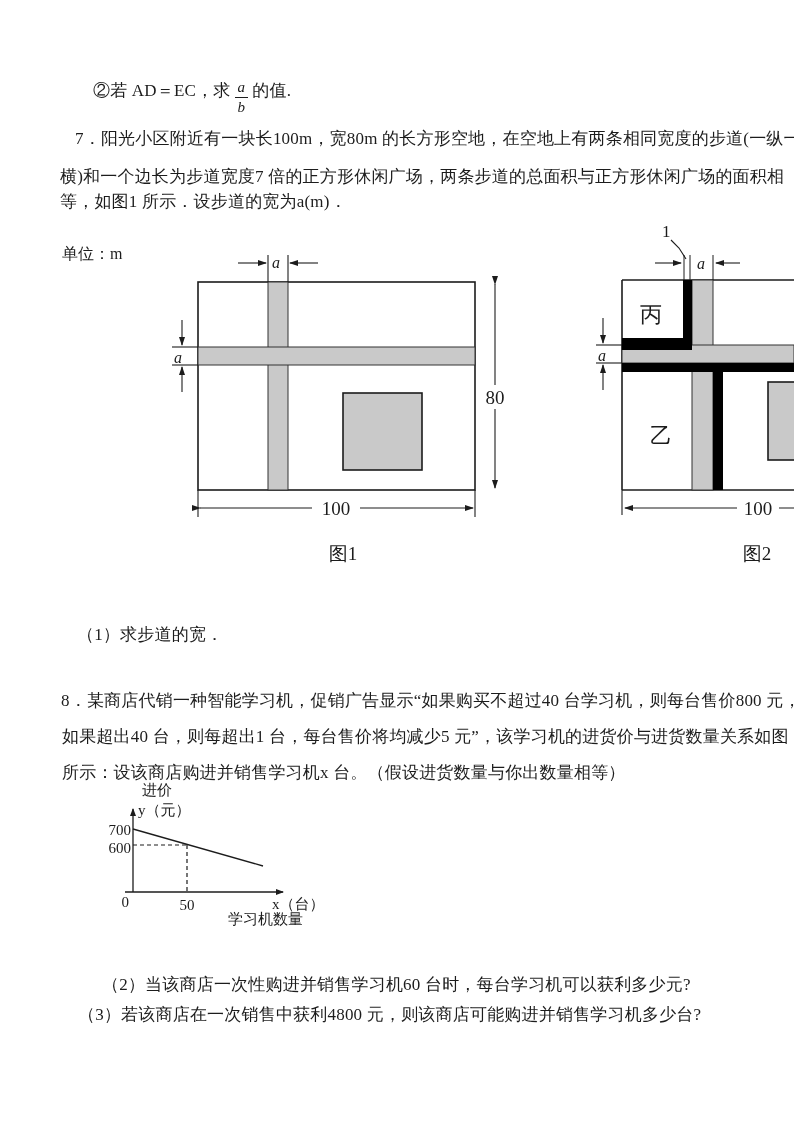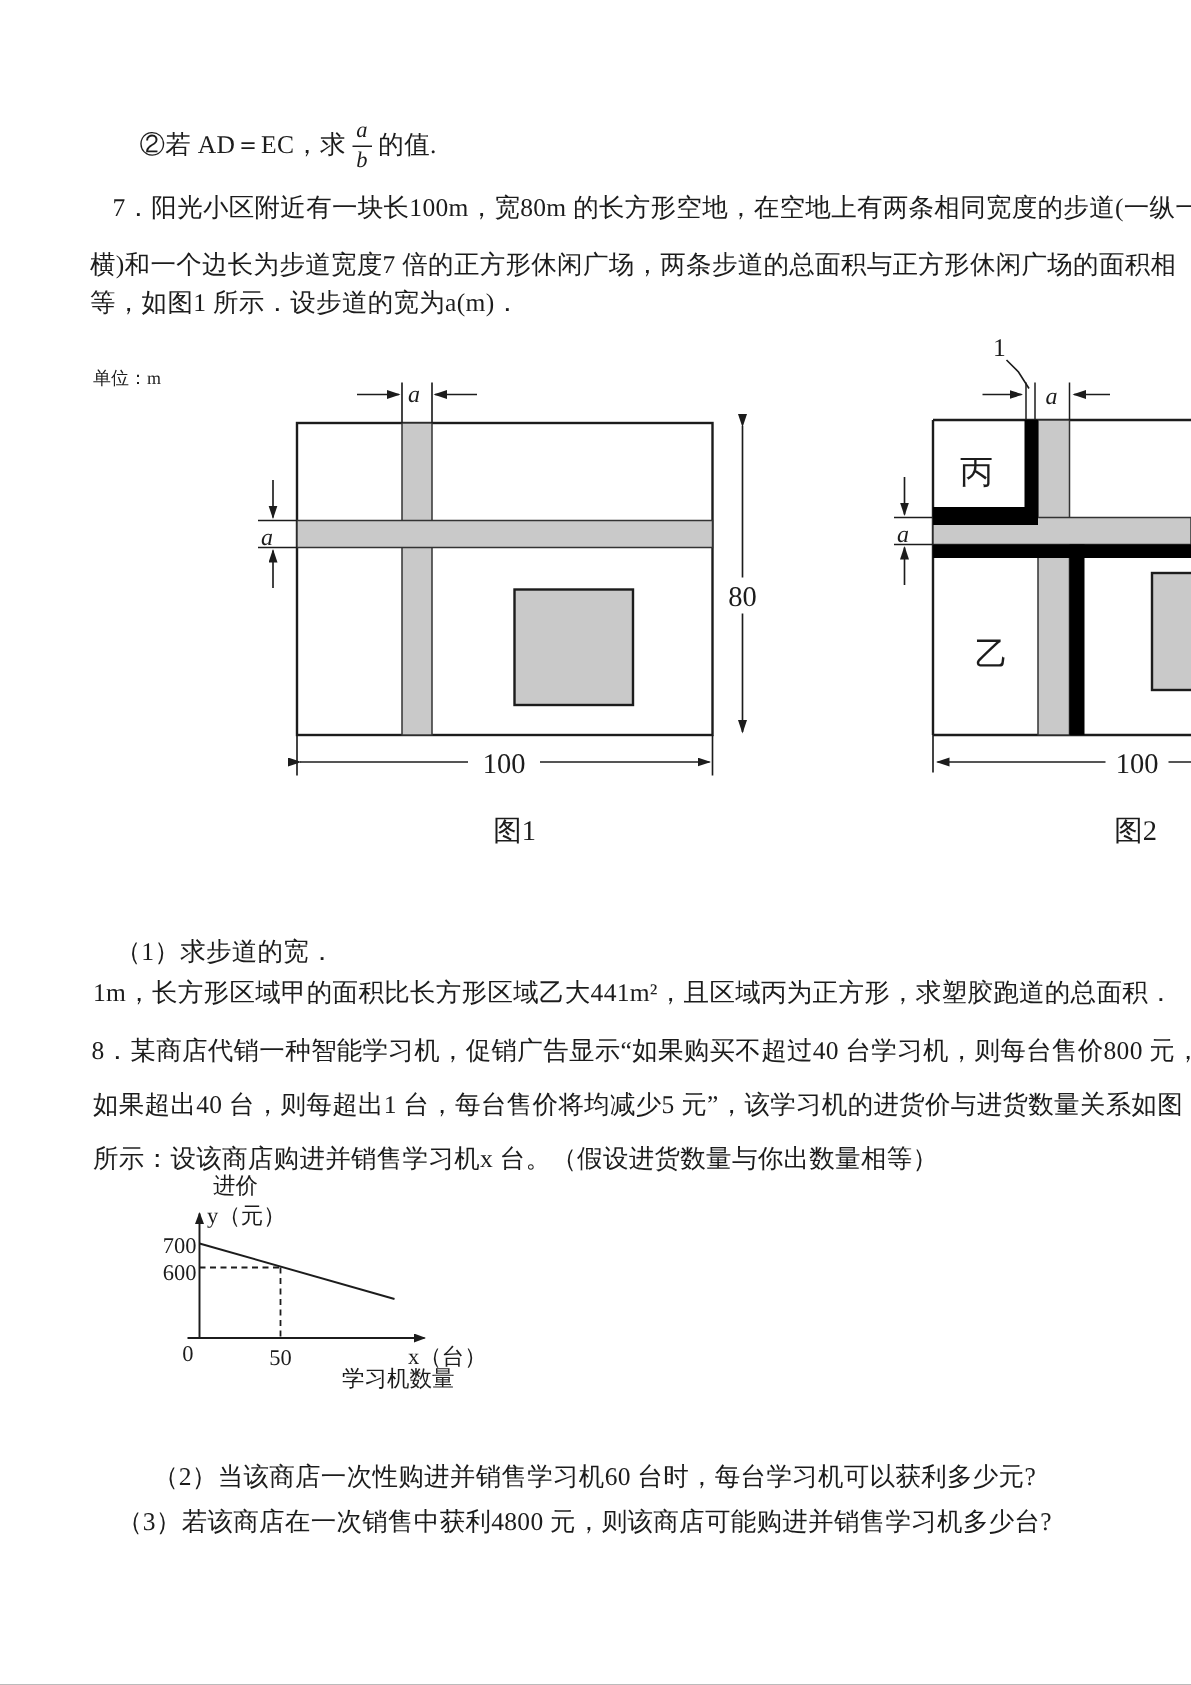--- a/index.html
+++ b/index.html
@@ -6,22 +6,22 @@
   #page{
     position:relative;width:794px;height:1123px;margin:0 auto;
     background:#ffffff;overflow:hidden;
     font-family:"Liberation Serif","DejaVu Serif",serif;
     color:#1c1c1c;
   }
   .tline{position:absolute;font-size:17px;line-height:22px;white-space:nowrap;letter-spacing:0.2px;}
   .frac{display:inline-flex;flex-direction:column;align-items:center;font-style:italic;font-size:15px;line-height:1;vertical-align:middle;margin:0 4px;}
   .frac .num{border-bottom:1.2px solid #1c1c1c;padding:0 3px 2px 3px;}
   .frac .den{padding-top:2px;}
-  .flexline{display:flex;align-items:center;}
-  .unit-label{position:absolute;font-size:12px;white-space:nowrap;}
+  .flexline{display:flex;}
+  .unit-label{position:absolute;font-size:16px;white-space:nowrap;}
   svg text{font-family:"Liberation Serif","DejaVu Serif",serif;fill:#1c1c1c;}
   .dim-italic{font-style:italic;}
 </style>
 </head>
 <body>
 
 <div id="page">
 
   <div class="tline flexline" style="left:93px;top:80px;height:34px;">
     <span>②若 AD＝EC，求</span>
@@ -113,21 +113,20 @@
       <line x1="622" y1="275" x2="622" y2="300" stroke="#1c1c1c" stroke-width="1.1"></line>
       <line x1="794" y1="293" x2="625" y2="293" stroke="#1c1c1c" stroke-width="1.1" marker-end="url(#arr)"></line>
       <rect x="737" y="281" width="42" height="23" fill="#ffffff"></rect>
       <text x="758" y="300" font-size="19" text-anchor="middle">100</text>
 
       <text x="757" y="345" font-size="19" text-anchor="middle">图2</text>
     </g>
   </svg>
 
   <div class="tline" style="left:77px;top:624px;">（1）求步道的宽．</div>
-  <div class="tline" style="left:62px;top:651px;">1m，长方形区域甲的面积比长方形区域乙大441m²，且区域丙为正方形，求塑胶跑道的总面积．</div>
 
   <div class="tline" style="left:61px;top:690px;">8．某商店代销一种智能学习机，促销广告显示“如果购买不超过40 台学习机，则每台售价800 元，</div>
   <div class="tline" style="left:62px;top:726px;">如果超出40 台，则每超出1 台，每台售价将均减少5 元”，该学习机的进货价与进货数量关系如图</div>
   <div class="tline" style="left:62px;top:762px;">所示：设该商店购进并销售学习机x 台。（假设进货数量与你出数量相等）</div>
 
   <svg width="230" height="152" style="position:absolute;left:95px;top:778px;">
     <defs>
       <marker id="garr" markerWidth="10" markerHeight="8" refX="7" refY="3" orient="auto" markerUnits="userSpaceOnUse">
         <path d="M0,0 L8,3 L0,6 z" fill="#1c1c1c"></path>
       </marker>

